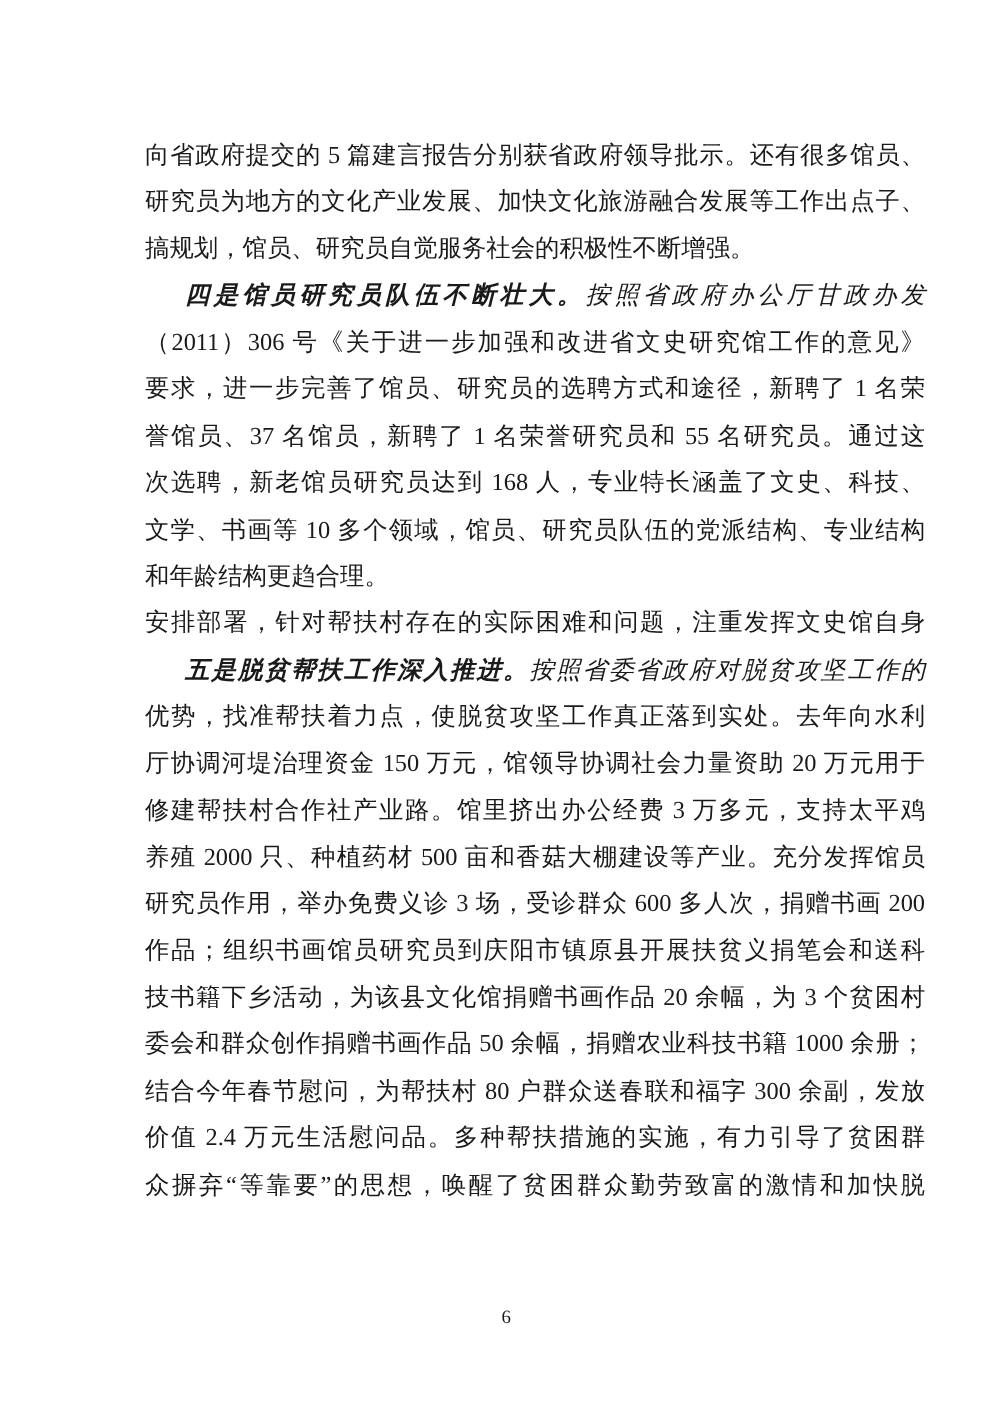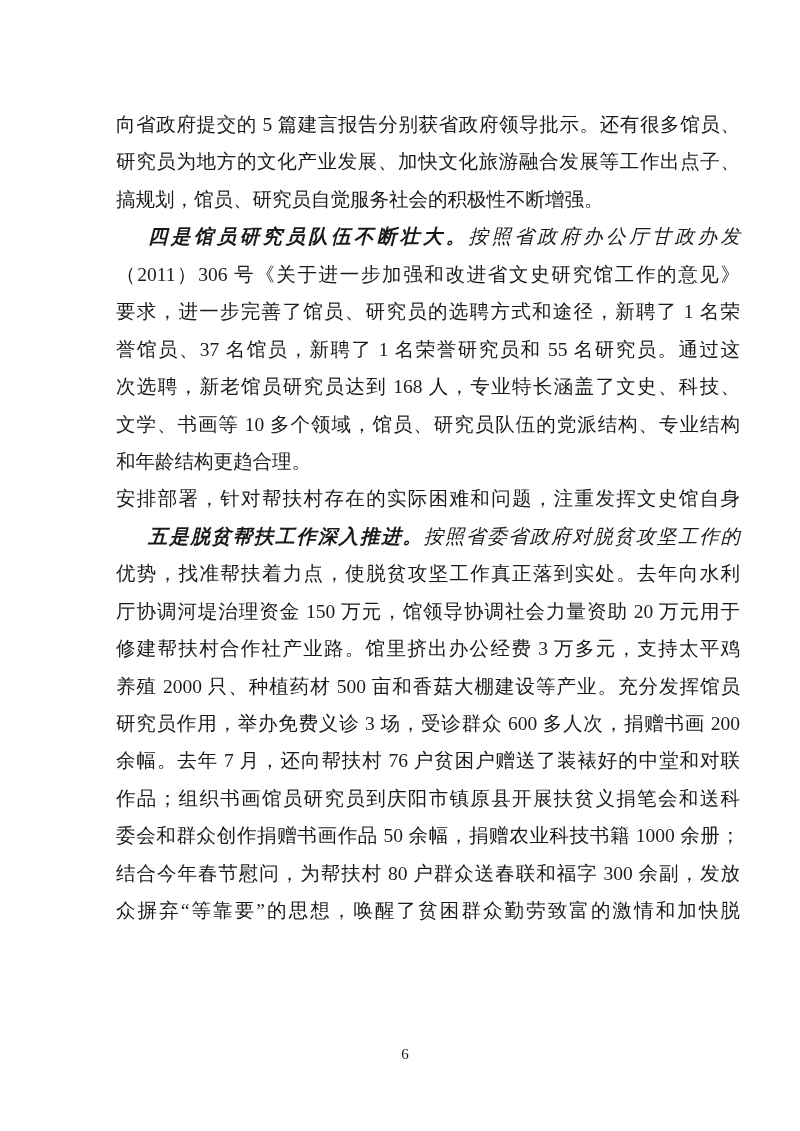--- a/index.html
+++ b/index.html
@@ -74,20 +74,21 @@
       <div class="line"><span>次选聘，新老馆员研究员达到 168 人，专业特长涵盖了文史、科技、</span></div>
       <div class="line"><span>文学、书画等 10 多个领域，馆员、研究员队伍的党派结构、专业结构</span></div>
       <div class="line no-fill"><span>和年龄结构更趋合理。</span></div>
       <div class="line"><span>安排部署，针对帮扶村存在的实际困难和问题，注重发挥文史馆自身</span></div>
       <div class="line indent"><span class="bold">五是脱贫帮扶工作深入推进。</span><span>按照省委省政府对脱贫攻坚工作的</span></div>
       <div class="line"><span>优势，找准帮扶着力点，使脱贫攻坚工作真正落到实处。去年向水利</span></div>
       <div class="line"><span>厅协调河堤治理资金 150 万元，馆领导协调社会力量资助 20 万元用于</span></div>
       <div class="line"><span>修建帮扶村合作社产业路。馆里挤出办公经费 3 万多元，支持太平鸡</span></div>
       <div class="line"><span>养殖 2000 只、种植药材 500 亩和香菇大棚建设等产业。充分发挥馆员</span></div>
       <div class="line"><span>研究员作用，举办免费义诊 3 场，受诊群众 600 多人次，捐赠书画 200</span></div>
-      <div class="line"><span>余幅。去年 7 月，还向帮扶村 76 户贫困户赠送了装裱好的中堂和对联</span></div>
       <div class="line"><span>作品；组织书画馆员研究员到庆阳市镇原县开展扶贫义捐笔会和送科</span></div>
+      <div class="line"><span>技书籍下乡活动，为该县文化馆捐赠书画作品 20 余幅，为 3 个贫困村</span></div>
       <div class="line"><span>委会和群众创作捐赠书画作品 50 余幅，捐赠农业科技书籍 1000 余册；</span></div>
       <div class="line"><span>结合今年春节慰问，为帮扶村 80 户群众送春联和福字 300 余副，发放</span></div>
+      <div class="line"><span>价值 2.4 万元生活慰问品。多种帮扶措施的实施，有力引导了贫困群</span></div>
       <div class="line"><span>众摒弃“等靠要”的思想，唤醒了贫困群众勤劳致富的激情和加快脱</span></div>
     </div>
   <div class="page-number">6</div>
 </div>
 
 </body></html>

